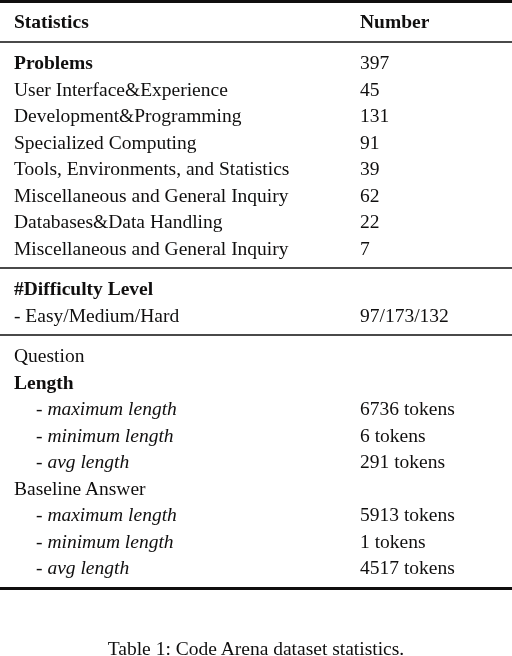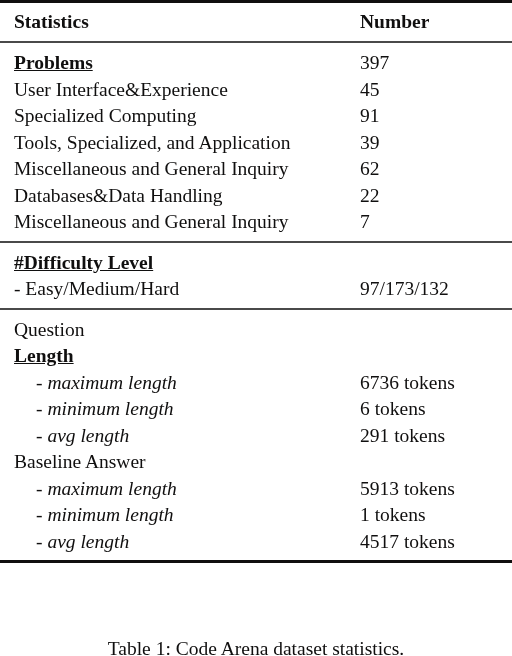--- a/index.html
+++ b/index.html
@@ -78,21 +78,21 @@
   .value {
     text-align: left;
     padding-right: 15px !important;
   }
   .head .cell {
     font-weight: bold;
     font-size: 19.5px;
     line-height: 28px;
     height: 28px;
   }
-  .bold { font-weight: bold; text-decoration: underline; }
+  .bold { font-weight: bold; }
   .sub .label {
     padding-left: 36px !important;
   }
   .sub .label .dash {
     font-style: normal;
   }
   .sub .label .ital {
     font-style: italic;
   }
   .caption {
@@ -145,25 +145,29 @@
 
         <tr>
           <td class="cell label bold">Problems</td>
           <td class="cell value">397</td>
         </tr>
         <tr>
           <td class="cell label">User Interface&amp;Experience</td>
           <td class="cell value">45</td>
         </tr>
         <tr>
+          <td class="cell label">Development&amp;Programming</td>
+          <td class="cell value">131</td>
+        </tr>
+        <tr>
           <td class="cell label">Specialized Computing</td>
           <td class="cell value">91</td>
         </tr>
         <tr>
-          <td class="cell label">Tools, Specialized, and Application</td>
+          <td class="cell label">Tools, Environments, and Statistics</td>
           <td class="cell value">39</td>
         </tr>
         <tr>
           <td class="cell label">Miscellaneous and General Inquiry</td>
           <td class="cell value">62</td>
         </tr>
         <tr>
           <td class="cell label">Databases&amp;Data Handling</td>
           <td class="cell value">22</td>
         </tr>

